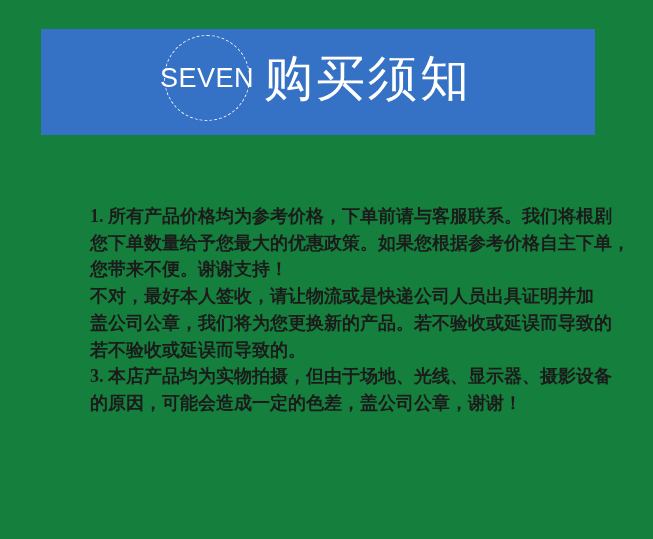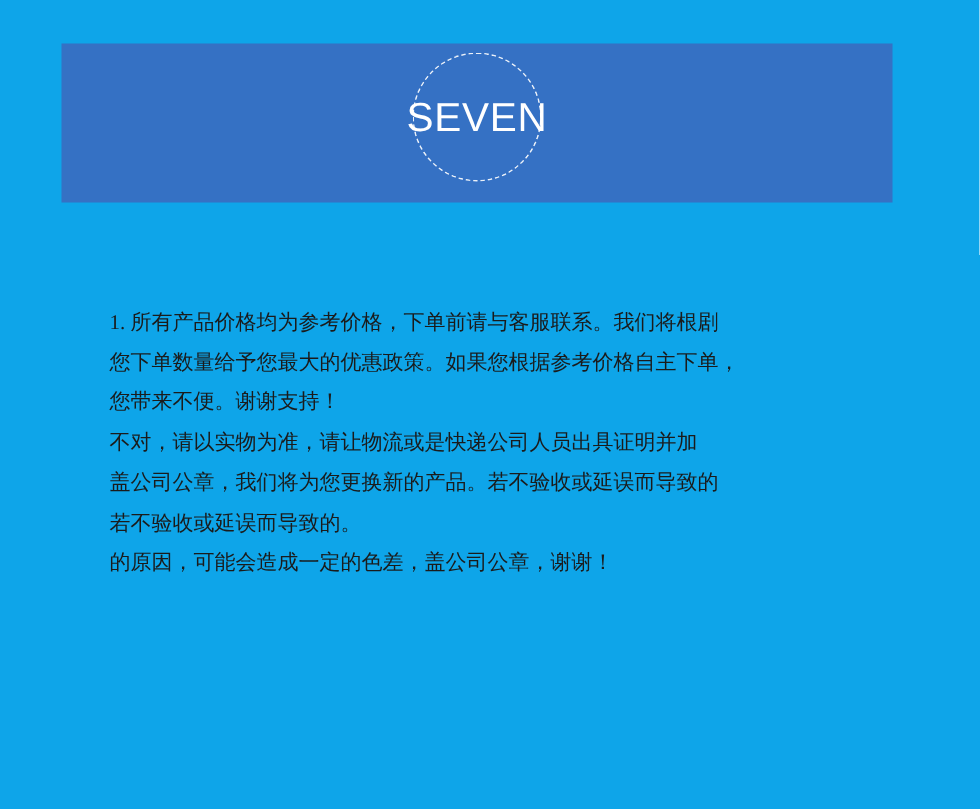--- a/index.html
+++ b/index.html
@@ -4,21 +4,21 @@
 <style>
   html, body {
     margin: 0;
     padding: 0;
     background: #ffffff;
   }
   .page {
     position: relative;
     width: 653px;
     height: 539px;
-    background: #0ea5e9;
+    background: #15803d;
     overflow: hidden;
     font-family: "Liberation Sans", sans-serif;
   }
   .banner {
     position: absolute;
     left: 41px;
     top: 29px;
     width: 554px;
     height: 106px;
     display: flex;
@@ -54,46 +54,49 @@
     font-family: "Liberation Serif", "DejaVu Serif", serif;
     font-size: 49px;
     font-weight: normal;
     letter-spacing: 3px;
     margin-left: 14px;
     white-space: nowrap;
     line-height: 1;
   }
   .notice {
     position: absolute;
-    left: 73px;
+    left: 90px;
     top: 203px;
     font-family: "Liberation Serif", "DejaVu Serif", serif;
-    font-size: 14px;
+    font-size: 18px;
     line-height: 26.7px;
+    font-weight: bold;
   }
   .notice-line {
     white-space: nowrap;
   }
 </style>
 </head>
 <body>
 
 <div class="page">
 
   <div class="banner" style="background-color: rgb(53, 113, 196);">
     <div class="banner-inner">
       <div class="logo-circle">
         <span class="logo-text">SEVEN</span>
       </div>
+      <div class="banner-title">购买须知</div>
     </div>
   </div>
 
   <div class="notice" style="color: rgb(27, 27, 27);">
       <div class="notice-line">1. 所有产品价格均为参考价格，下单前请与客服联系。我们将根剧</div>
       <div class="notice-line">您下单数量给予您最大的优惠政策。如果您根据参考价格自主下单，</div>
       <div class="notice-line">您带来不便。谢谢支持！</div>
-      <div class="notice-line">不对，请以实物为准，请让物流或是快递公司人员出具证明并加</div>
+      <div class="notice-line">不对，最好本人签收，请让物流或是快递公司人员出具证明并加</div>
       <div class="notice-line">盖公司公章，我们将为您更换新的产品。若不验收或延误而导致的</div>
       <div class="notice-line">若不验收或延误而导致的。</div>
+      <div class="notice-line">3. 本店产品均为实物拍摄，但由于场地、光线、显示器、摄影设备</div>
       <div class="notice-line">的原因，可能会造成一定的色差，盖公司公章，谢谢！</div>
     </div>
 
 </div>
 
 </body></html>

